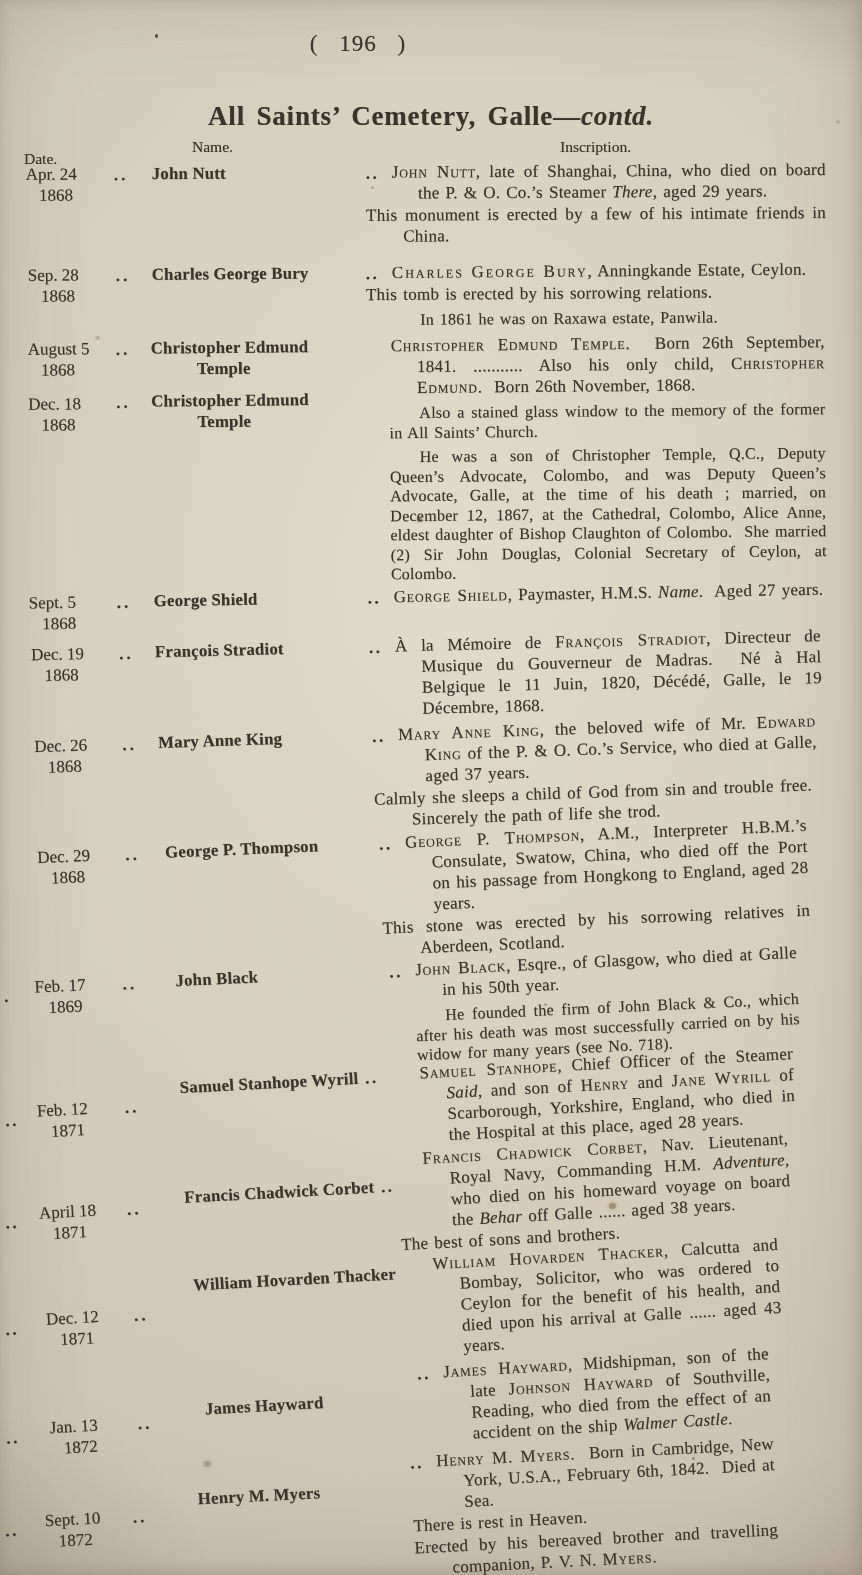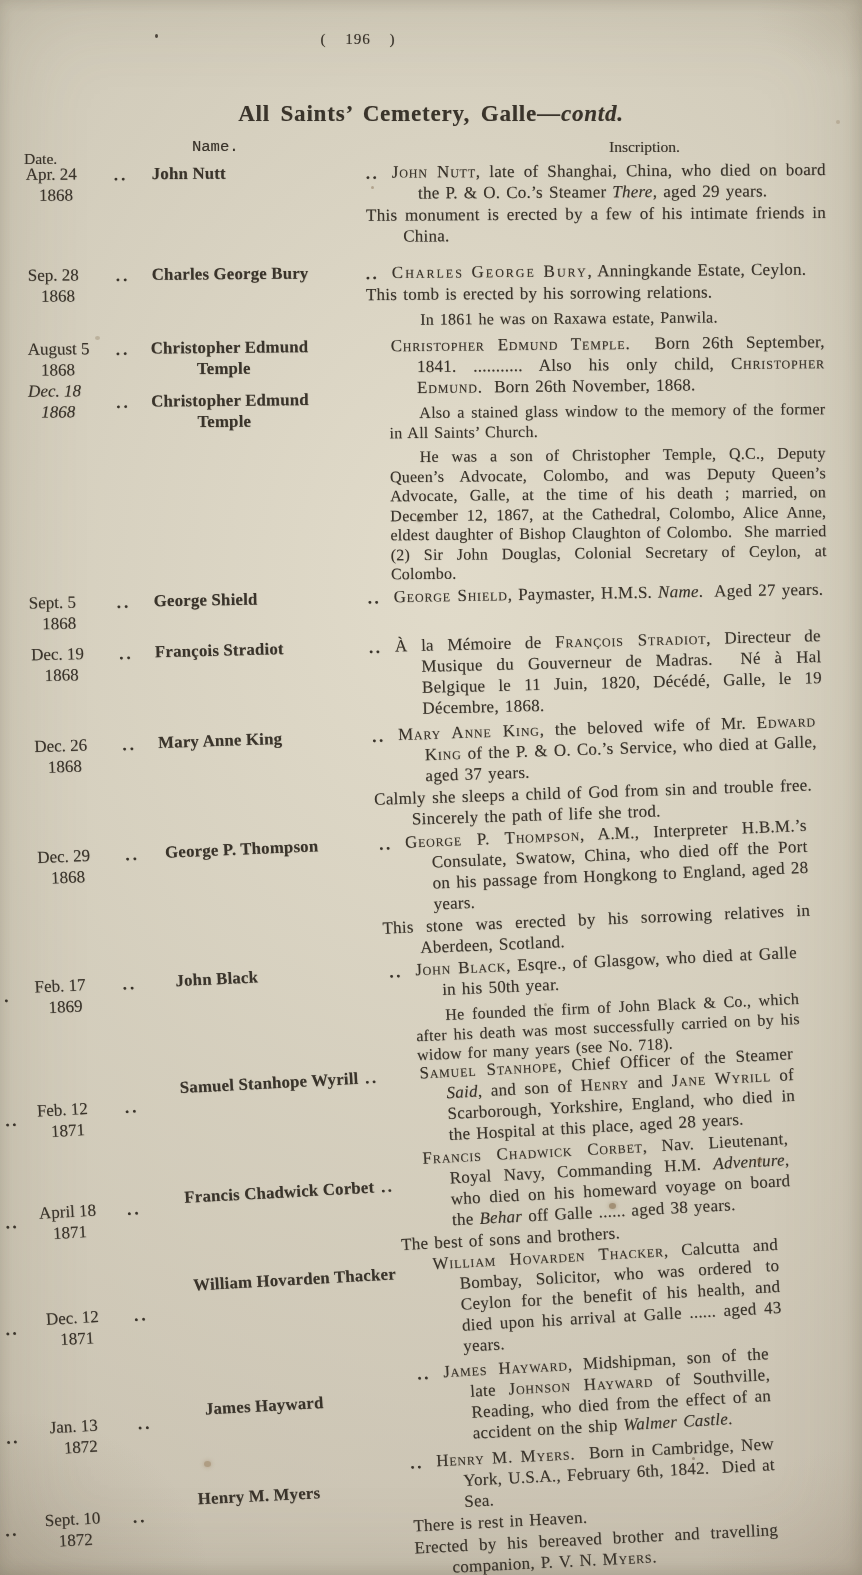--- a/index.html
+++ b/index.html
@@ -11,42 +11,42 @@
     background-image:
       radial-gradient(140px 90px at 99% 1%, rgba(150,135,110,.14), transparent 70%),
       radial-gradient(280px 220px at 0% 100%, rgba(120,106,85,.22), transparent 75%),
       radial-gradient(220px 170px at 100% 100%, rgba(150,125,105,.16), transparent 75%),
       radial-gradient(ellipse 130% 100% at 52% 36%, rgba(226,220,203,.95) 0%, rgba(213,207,190,.8) 40%, rgba(199,193,177,.5) 72%, rgba(180,173,156,.55) 100%),
       linear-gradient(165deg,#ccc6b5,#d4cebc 45%,#cfc7b5 72%,#c6bcac);
     box-shadow:inset 0 0 90px rgba(100,88,66,.20), inset 0 0 14px rgba(80,70,55,.12), inset -5px -3px 16px rgba(80,70,52,.10);
   }
   .page *{text-shadow:0.25px 0.25px 0.7px rgba(56,49,40,.45);}
   .pageno{position:absolute;top:31px;left:283px;width:150px;text-align:center;
-    font-size:15px;word-spacing:14px;letter-spacing:1px;}
+    font-size:23px;word-spacing:14px;letter-spacing:1px;}
   .title{position:absolute;top:101px;left:0;width:862px;text-align:center;
-    font-size:23px;font-weight:bold;letter-spacing:.8px;word-spacing:4px;}
+    font-size:27px;font-weight:bold;letter-spacing:.8px;word-spacing:4px;}
   .title i{font-weight:bold;}
   .colheads{position:absolute;top:138px;left:0;width:862px;font-size:15.5px;}
   .colheads span{position:absolute;top:0;}
   .h-date{left:24px;margin-top:12px;}
-  .h-name{left:192px;top:3px;font-family:Liberation Mono, monospace;}
-  .h-insc{left:560px;width:120px;text-align:right;top:9px;}
+  .h-name{left:192px;top:3px;}
+  .h-insc{left:560px;width:120px;text-align:left;top:9px;}
 
   .content{position:absolute;top:160px;left:0;width:862px;}
 
   .row{position:relative;display:grid;grid-template-columns:114px 38px 214px 1fr;
     align-items:start;margin-left:var(--shift,0px);padding-right:calc(14px + var(--shift,0px));
     transform:rotate(var(--rot,0deg));transform-origin:0 60%;
     font-size:17px;line-height:21px;}
   .mdots{position:absolute;left:calc(6px - var(--shift,0px));top:calc(var(--dtop,0px) + 8px);
     letter-spacing:2.5px;font-weight:bold;}
   .c-date{padding-left:26px;padding-top:var(--dtop,0px);}
   .dwrap{transform:translateX(var(--dml,0px));}
   .year{padding-left:13px;}
-  .dblock2{margin-top:0;font-style:italic;}
+  .dblock2{margin-top:13px;}
   .c-dots1{padding-top:calc(var(--dtop,0px) + 1px);transform:translateX(var(--dml,0px));
     letter-spacing:3px;font-weight:bold;}
   .d2{margin-top:32px;}
   .c-name{padding-top:var(--ntop,0px);font-weight:bold;font-size:16.8px;letter-spacing:.2px;}
   .c-name .nm{display:block;padding-left:46px;text-indent:-46px;}
   .nb2{margin-top:11px;}
   .nowrap .nm{white-space:nowrap;}
   .ndots{letter-spacing:2.5px;}
   .c-insc{position:relative;padding-right:22px;letter-spacing:.25px;word-spacing:1.5px;}
   .dots2{position:absolute;left:0;top:1px;letter-spacing:2.5px;font-weight:bold;}

